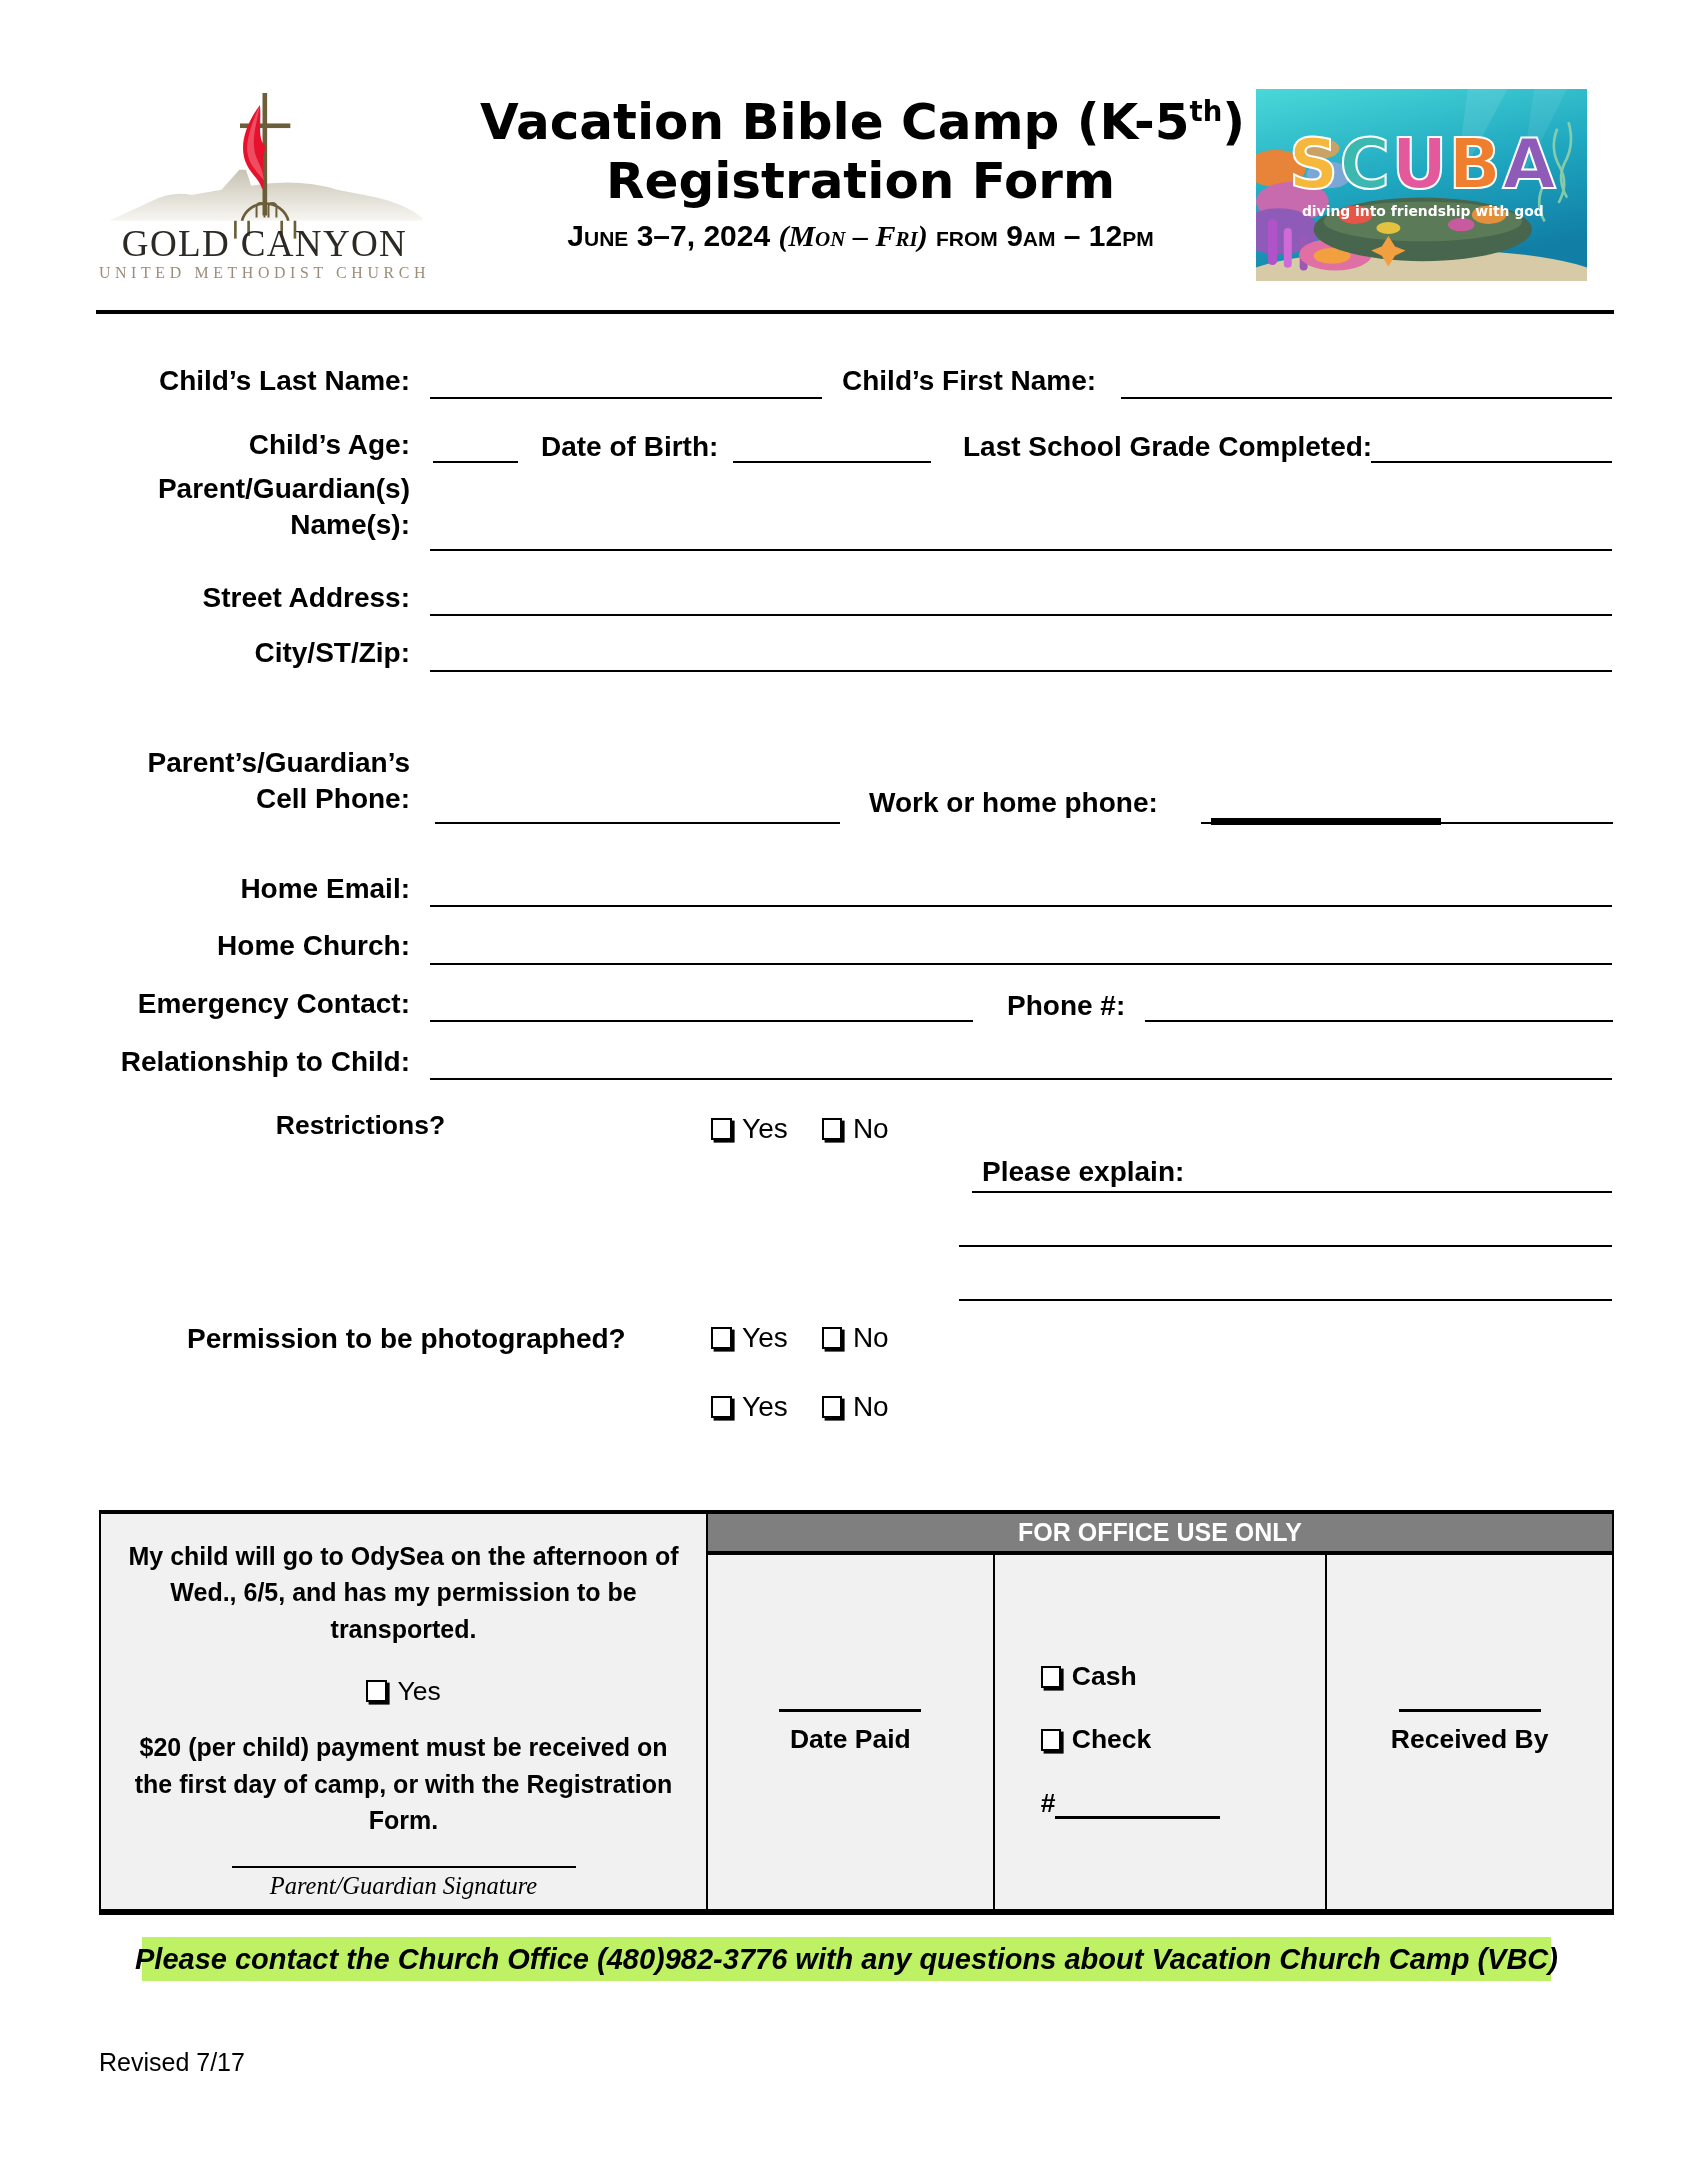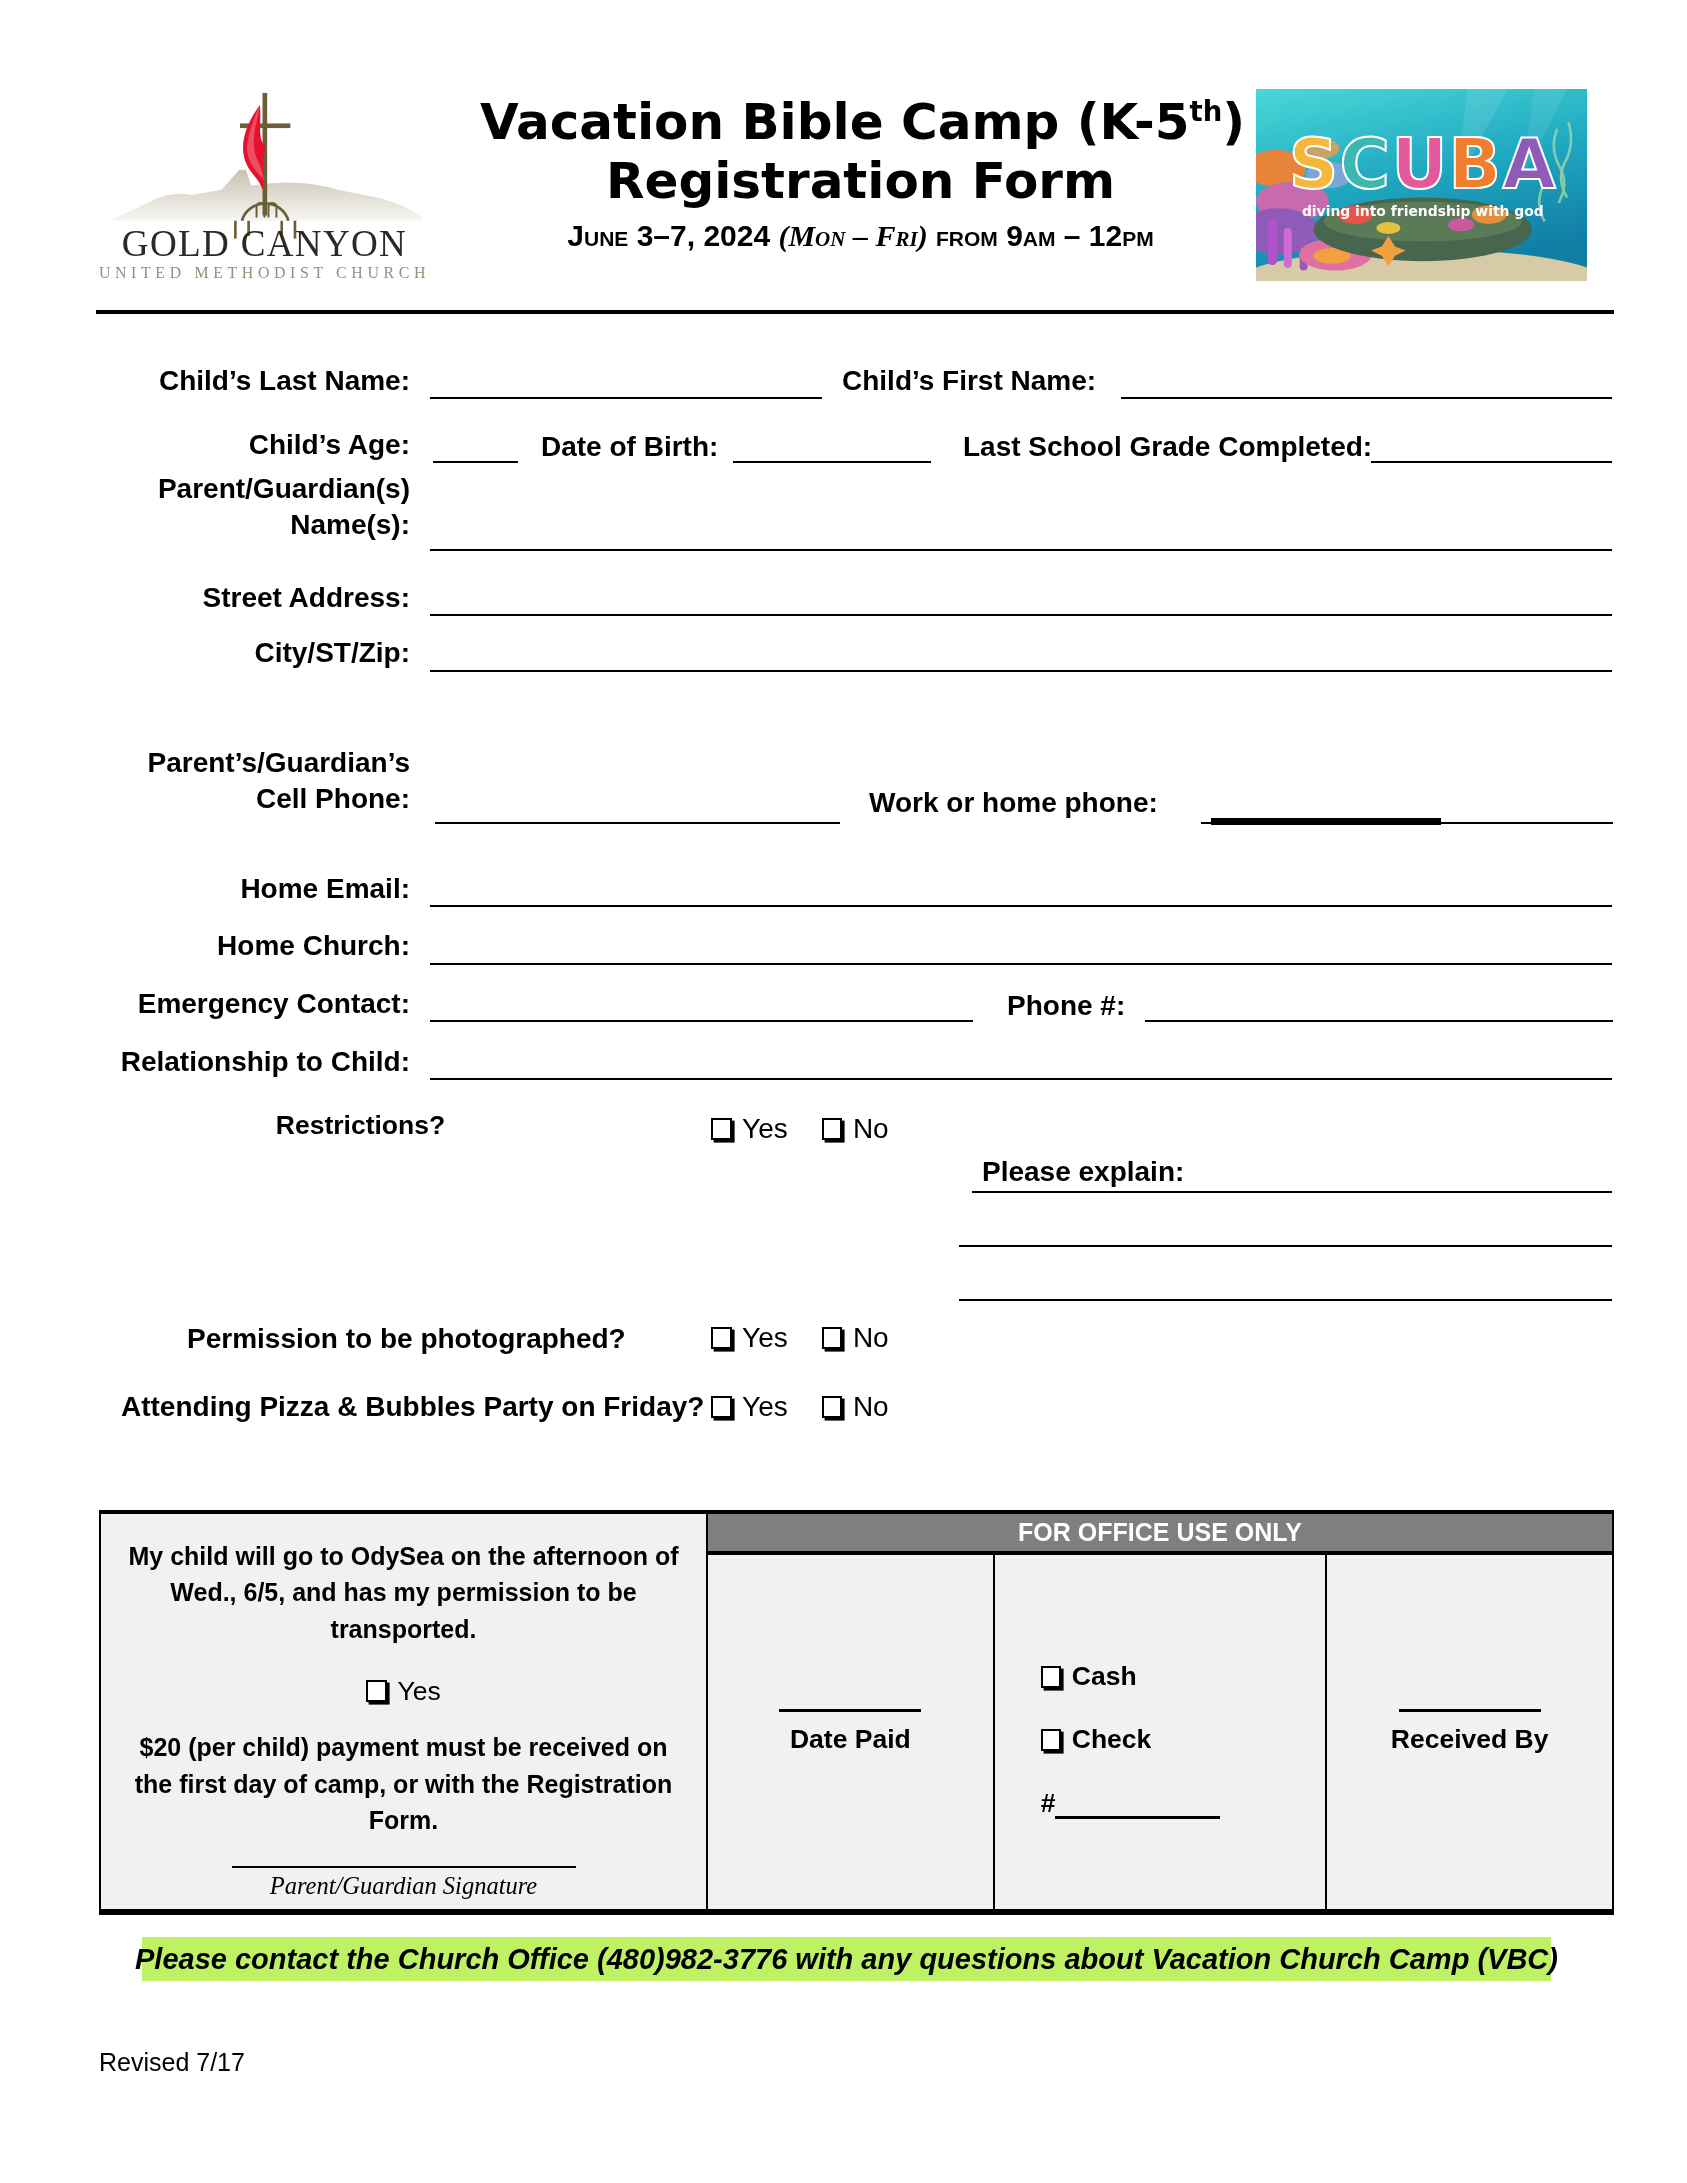--- a/index.html
+++ b/index.html
@@ -206,21 +206,20 @@
     <span class="cbitem">
         <span class="cb"></span>
         <span>Yes</span>
       </span>
     <span class="cbitem">
         <span class="cb"></span>
         <span>No</span>
       </span>
   </div>
 
-  <div class="abs lbl" style="left:121px;top:1389px;">Attending Pizza &amp; Bubbles Party on Friday?</div>
   <div class="abs cbrow" style="left:711px;top:1391px;">
     <span class="cbitem">
         <span class="cb"></span>
         <span>Yes</span>
       </span>
     <span class="cbitem">
         <span class="cb"></span>
         <span>No</span>
       </span>
   </div>

